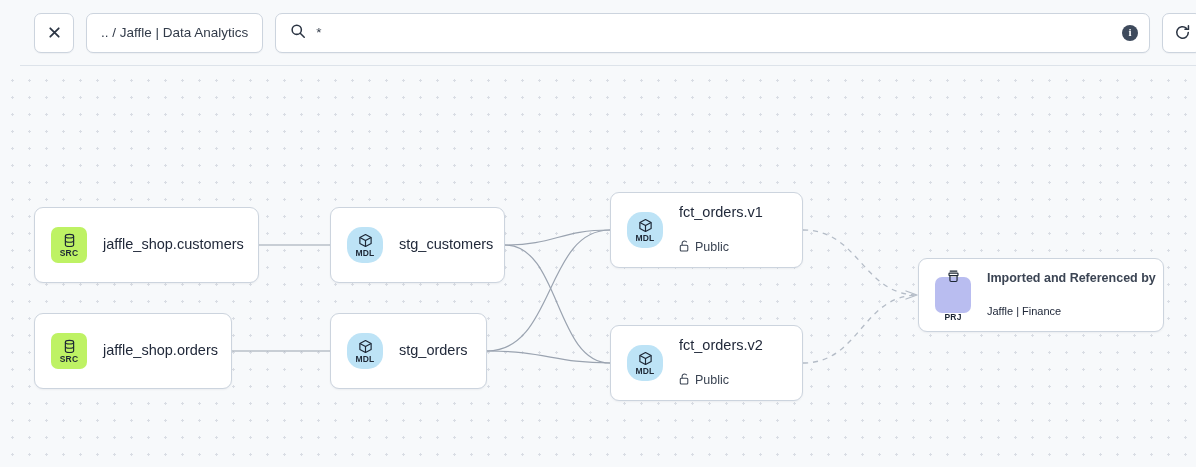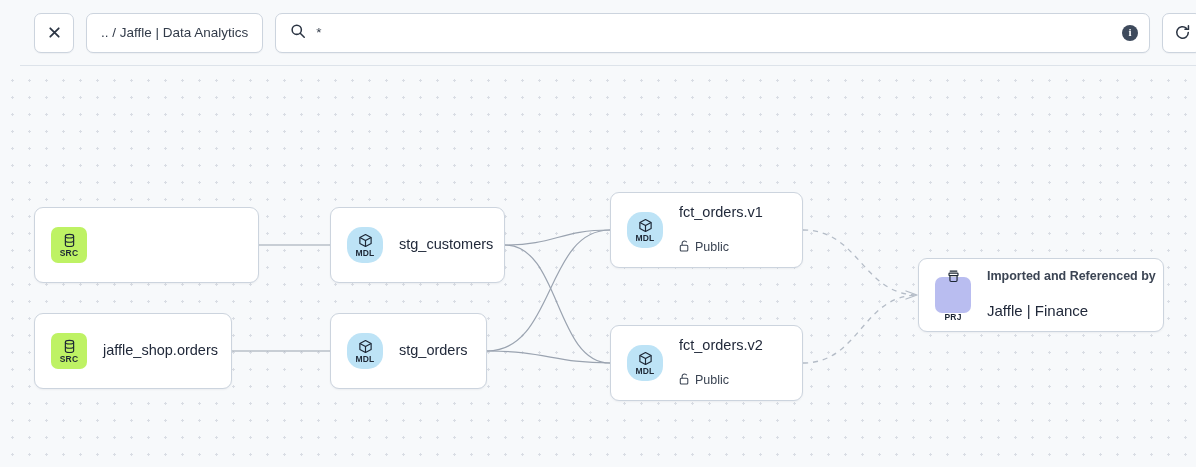--- a/index.html
+++ b/index.html
@@ -195,21 +195,21 @@
     line-height: 1.2;
   }
   .node-pre {
     font-size: 12.5px;
     color: #3b4453;
     white-space: nowrap;
     line-height: 1.25;
     font-weight: bold;
   }
   .node-main {
-    font-size: 15px;
+    font-size: 11px;
     color: #21293a;
     white-space: nowrap;
     line-height: 1.25;
   }
 </style>
 </head>
 <body>
 
 <div id="app">
 
@@ -270,20 +270,23 @@
     <div class="node" style="left:34px; top:141px; width:225px; height:76px;">
       <div class="badge badge-src">
         <span>
           <svg width="15" height="15" viewBox="0 0 16 16" fill="none" stroke="#1d2735" stroke-width="1.25">
             <ellipse cx="8" cy="3.4" rx="4.4" ry="1.9"></ellipse>
             <path d="M3.6 3.4 V12.5 C3.6 13.5 5.6 14.4 8 14.4 C10.4 14.4 12.4 13.5 12.4 12.5 V3.4"></path>
             <path d="M3.6 8 C3.6 9 5.6 9.9 8 9.9 C10.4 9.9 12.4 9 12.4 8"></path>
           </svg>
         </span>
         <span class="badge-label">SRC</span>
+      </div>
+      <div class="node-body">
+        <div class="node-title">jaffle_shop.customers</div>
       </div>
     </div>
 
     <div class="node" style="left:34px; top:247px; width:198px; height:76px;">
       <div class="badge badge-src">
         <span>
           <svg width="15" height="15" viewBox="0 0 16 16" fill="none" stroke="#1d2735" stroke-width="1.25">
             <ellipse cx="8" cy="3.4" rx="4.4" ry="1.9"></ellipse>
             <path d="M3.6 3.4 V12.5 C3.6 13.5 5.6 14.4 8 14.4 C10.4 14.4 12.4 13.5 12.4 12.5 V3.4"></path>
             <path d="M3.6 8 C3.6 9 5.6 9.9 8 9.9 C10.4 9.9 12.4 9 12.4 8"></path>

